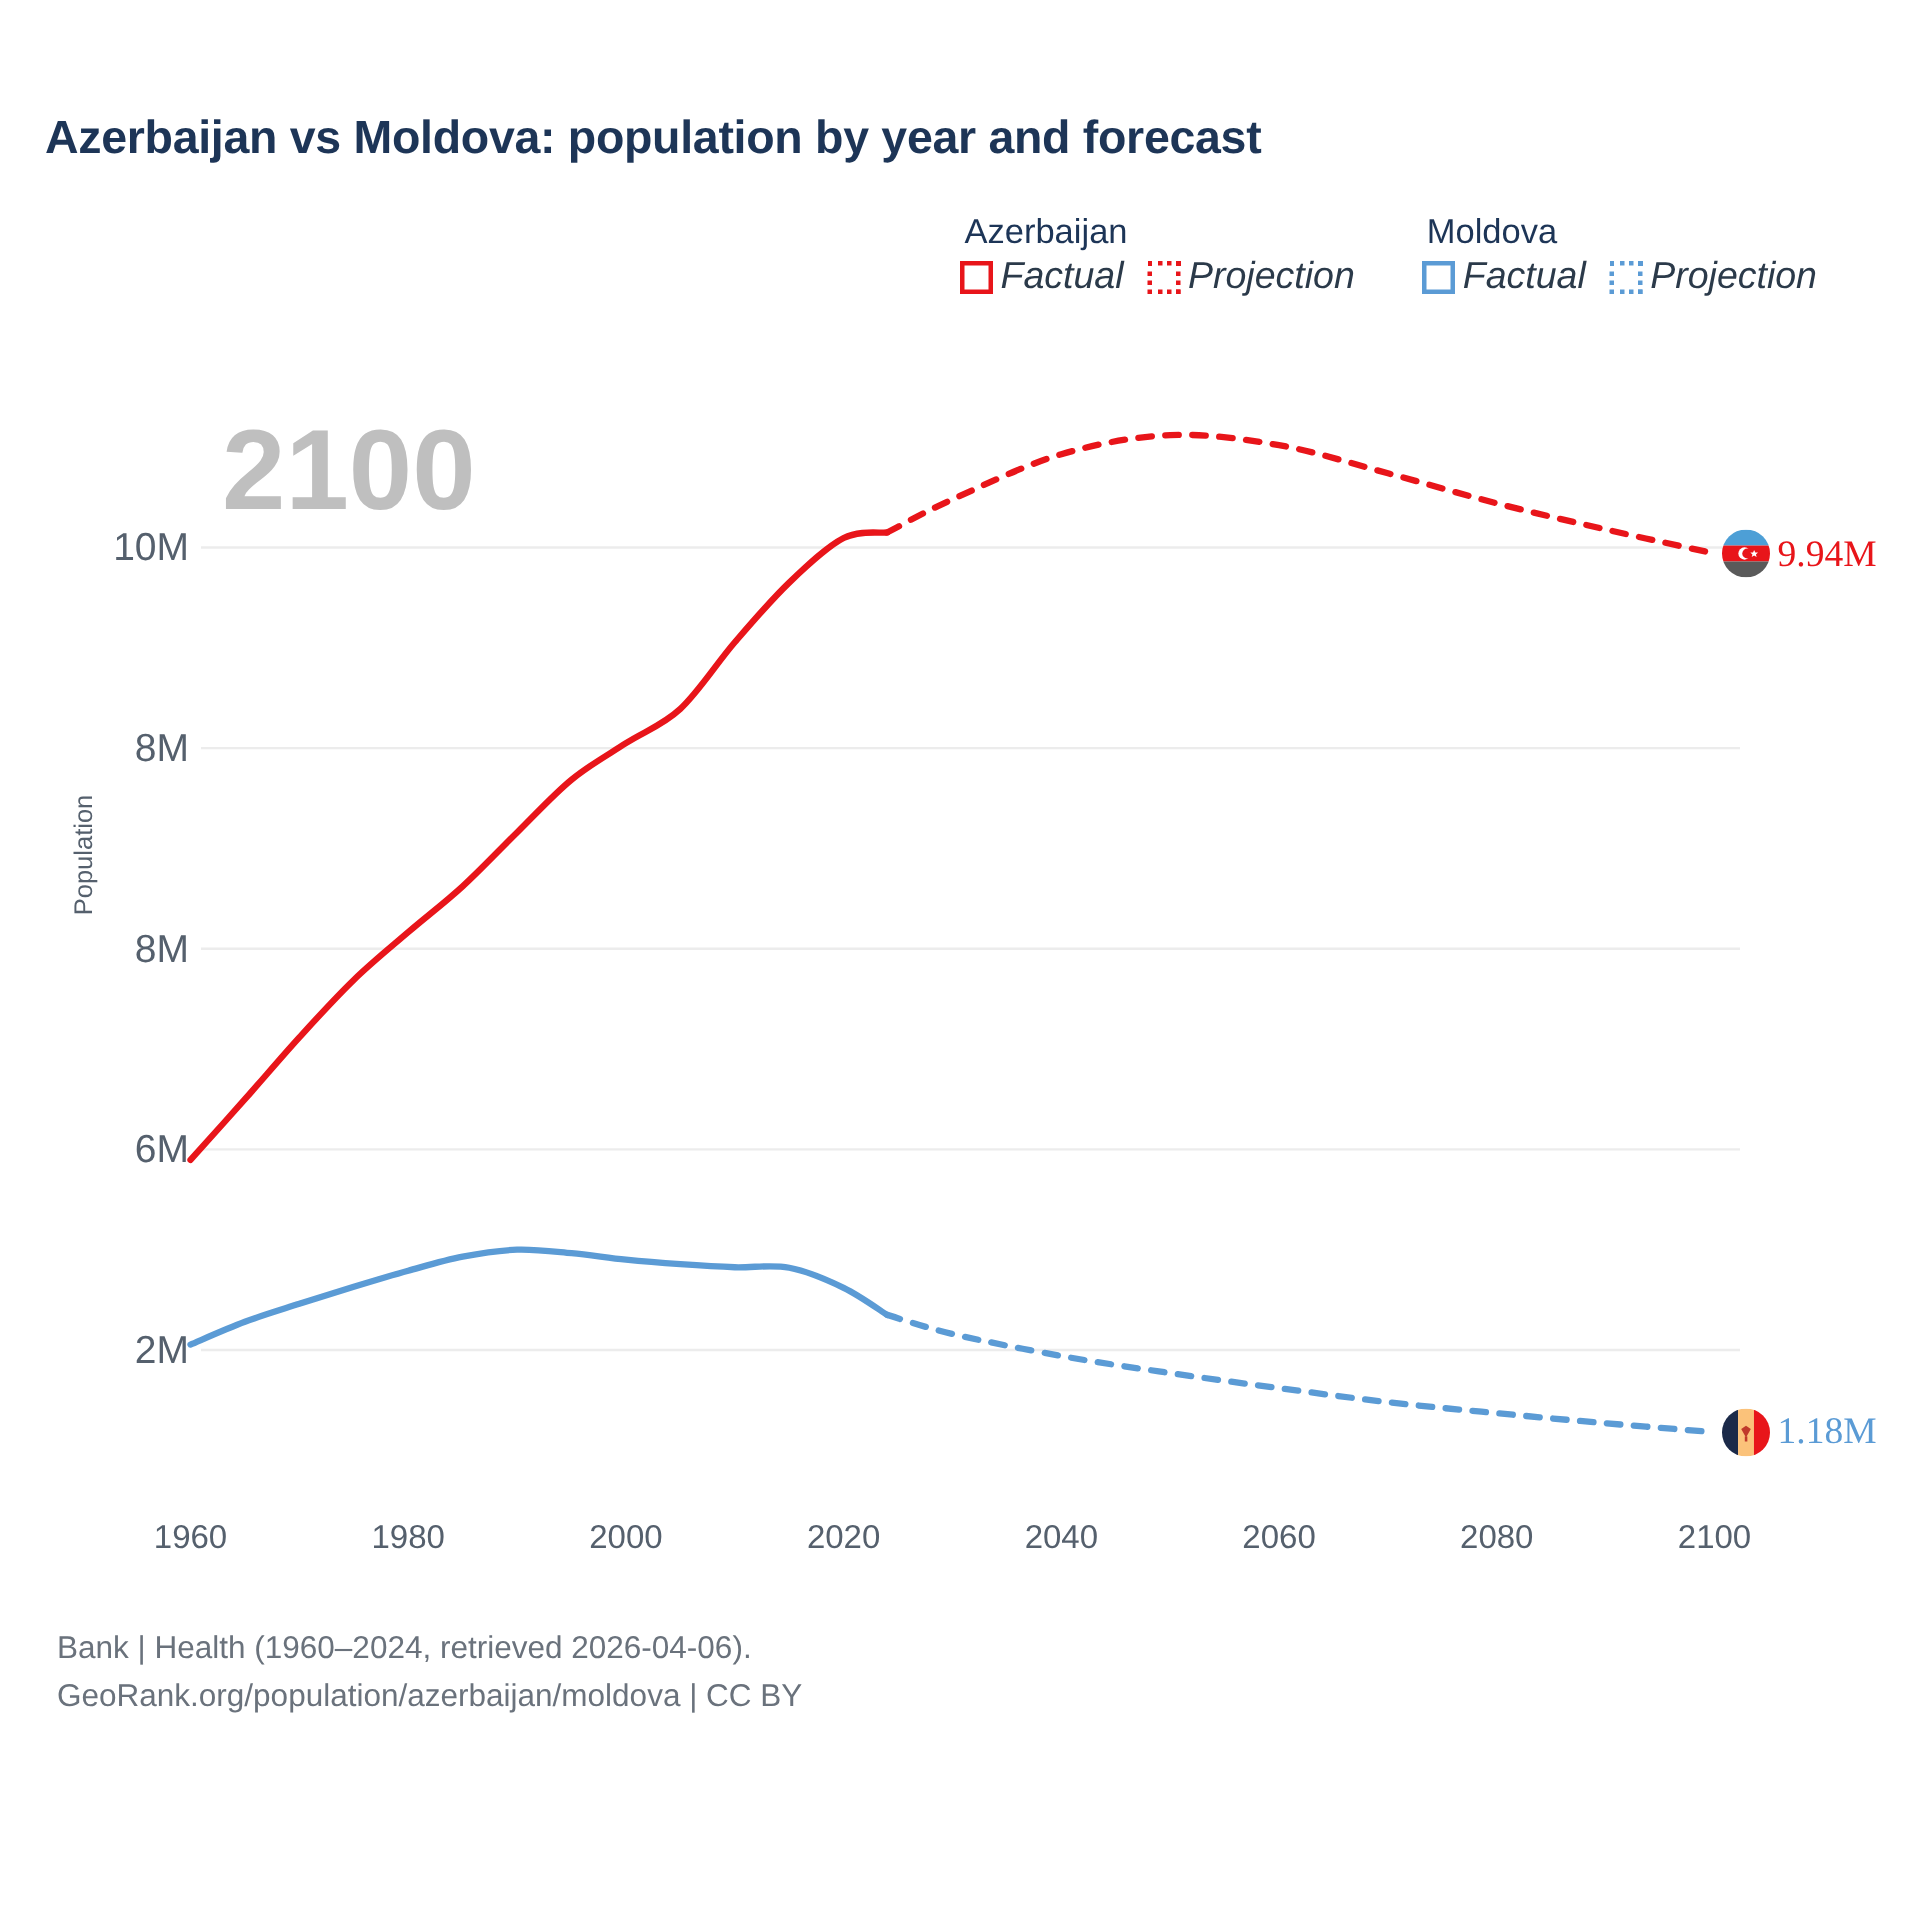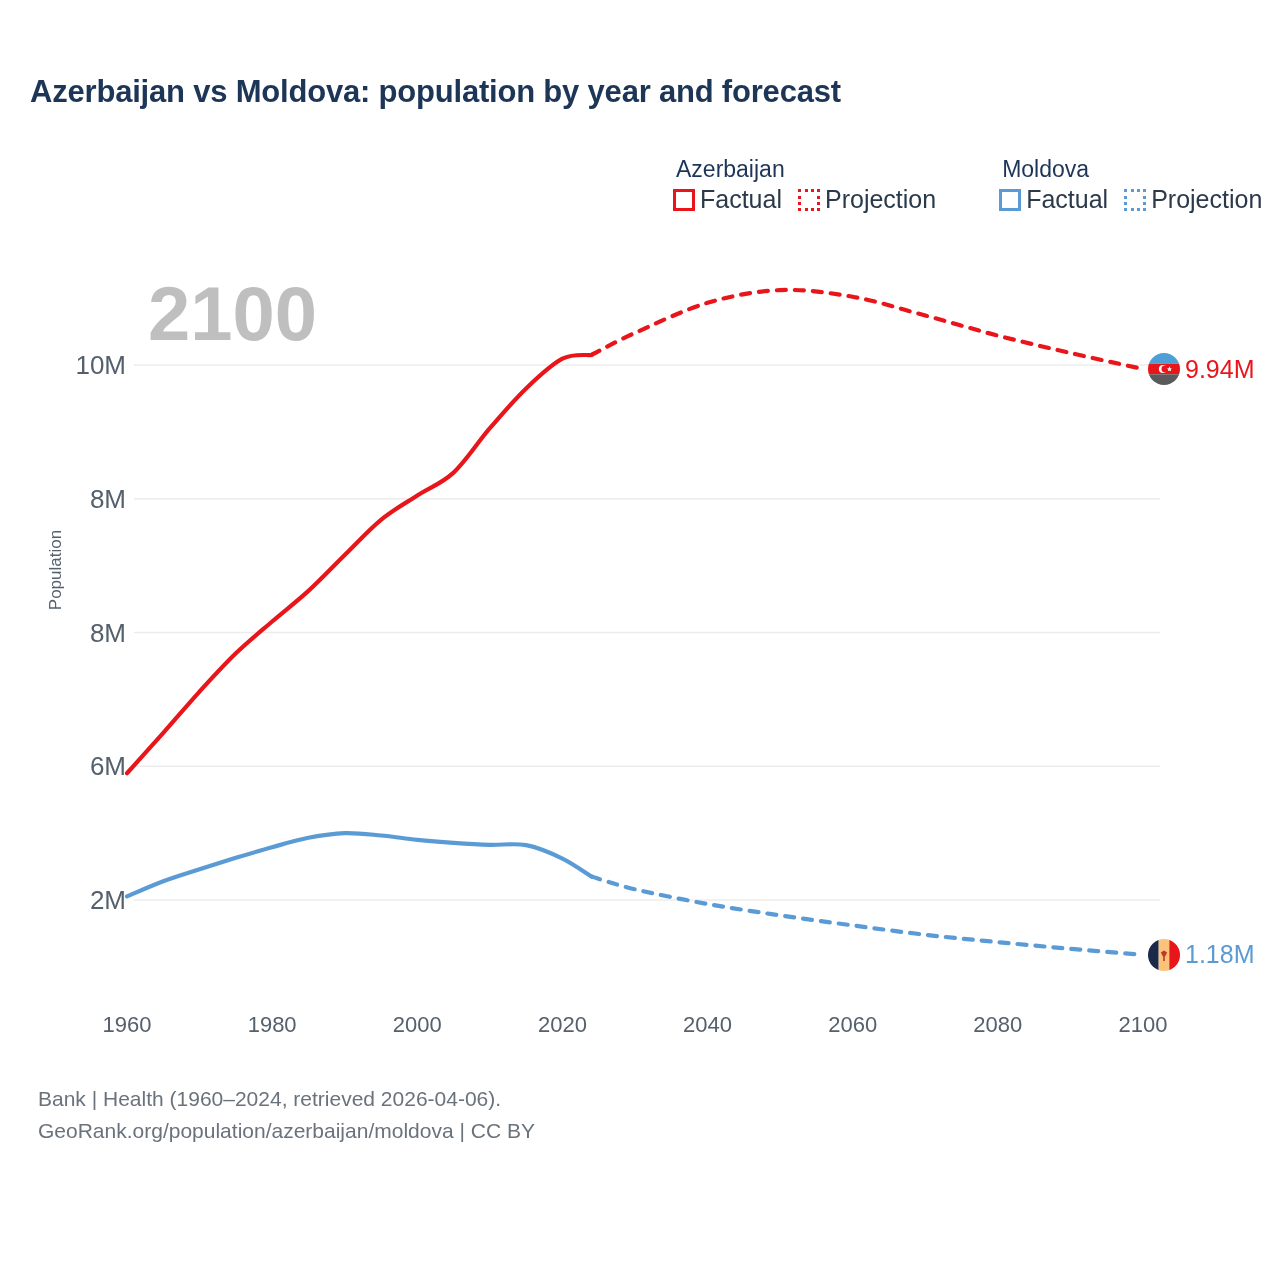--- a/index.html
+++ b/index.html
@@ -29,42 +29,42 @@
     font-size: 31px;
     font-weight: bold;
     color: #1d3557;
     letter-spacing: -0.2px;
     white-space: nowrap;
   }
 
   
   .legend {
     position: absolute;
-    left: 673px;
+    left: 640px;
     top: 142px;
     display: flex;
-    gap: 63px;
+    gap: 45px;
     align-items: flex-start;
-    margin-top: 15px;
   }
   .legend-group {
     display: flex;
     flex-direction: column;
     gap: 6px;
   }
   .legend-country {
     font-size: 23px;
     color: #1d3557;
     line-height: 1.05;
     padding-left: 3px;
   }
   .legend-row {
     display: flex;
     align-items: center;
     gap: 16px;
+    font-style: italic;
   }
   .legend-item {
     display: flex;
     align-items: center;
     gap: 5px;
   }
   .swatch {
     width: 22px;
     height: 22px;
     box-sizing: border-box;
@@ -146,20 +146,21 @@
     height: 32px;
     border-radius: 50%;
     overflow: hidden;
     position: relative;
     flex: 0 0 auto;
   }
   .endpoint-value {
     font-size: 25px;
     line-height: 1;
     white-space: nowrap;
+    font-family: Liberation Serif, serif;
   }
   .val-az { color: #e8151a; }
   .val-md { color: #5b9bd5; }
 
   
   .footer {
     position: absolute;
     left: 38px;
     top: 1083px;
     width: 1220px;

